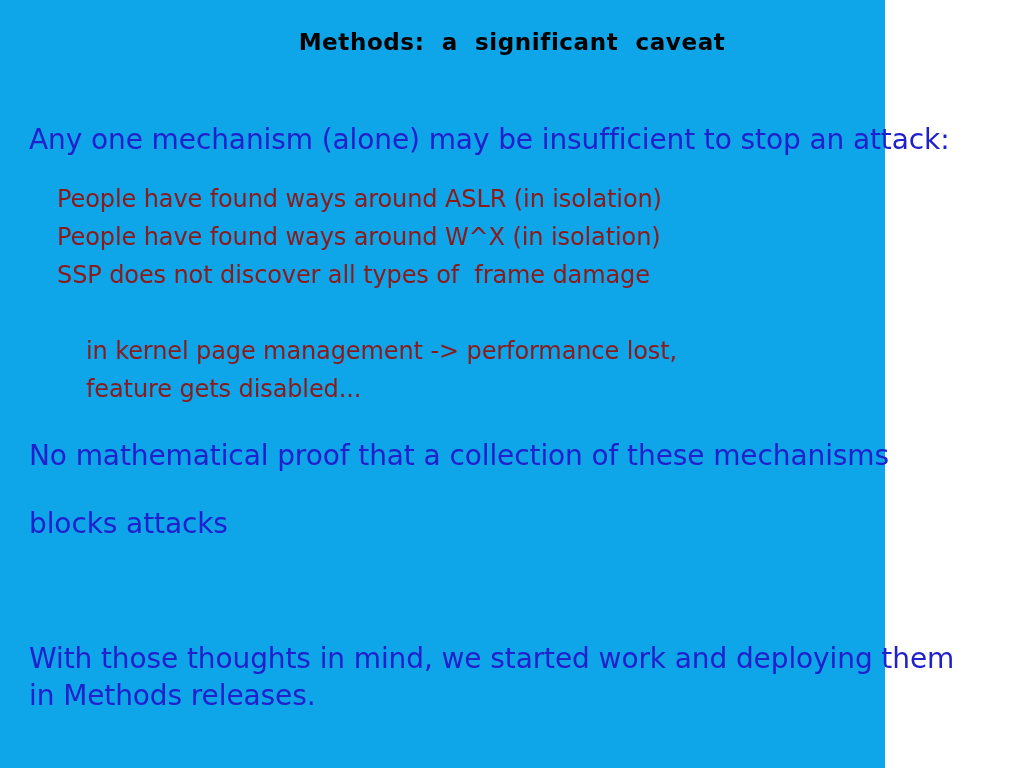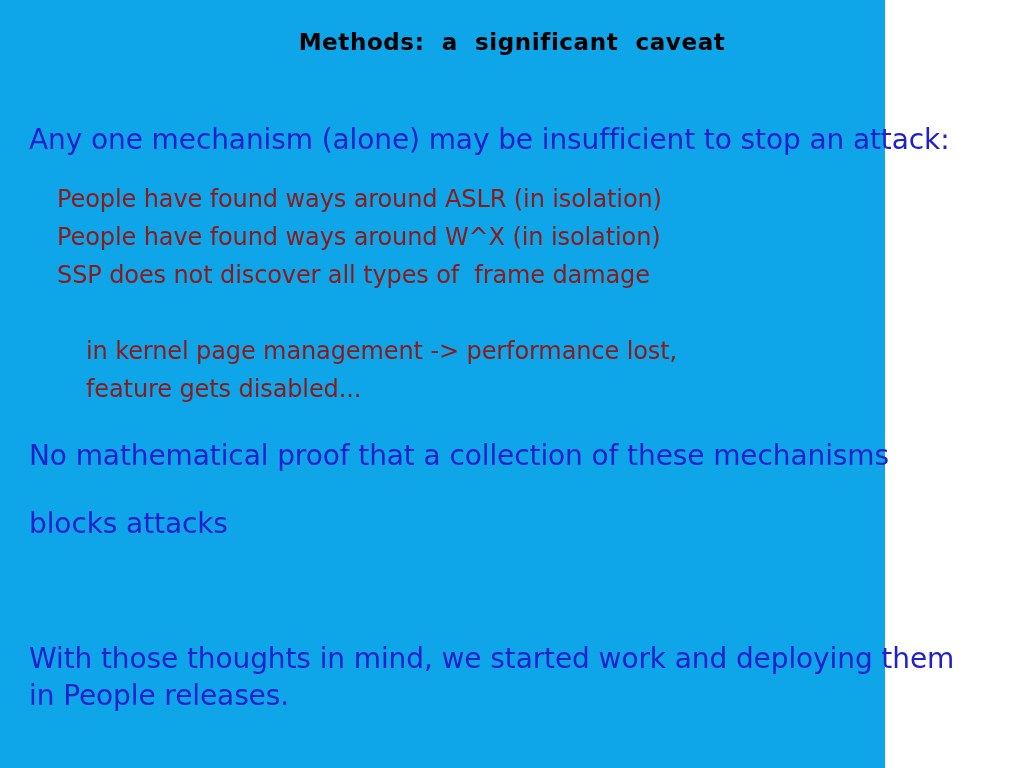--- a/index.html
+++ b/index.html
@@ -84,15 +84,15 @@
 
   <div class="line blue-line col-blue" style="top:441px;">No mathematical proof that a collection of these mechanisms</div>
 
   <div class="line red-line col-red-indent" style="top:375px;">feature gets disabled...</div>
 
   <div class="line blue-line col-blue" style="top:477px;margin-top:32px;">blocks attacks</div>
 
 
   <div class="line blue-line col-blue" style="top:644px;text-align:center;">With those thoughts in mind, we started work and deploying them</div>
 
-  <div class="line blue-line col-blue" style="top:681px;">in People releases.</div>
+  <div class="line blue-line col-blue" style="top:681px;">in Methods releases.</div>
 
 </div>
 
 </body></html>

